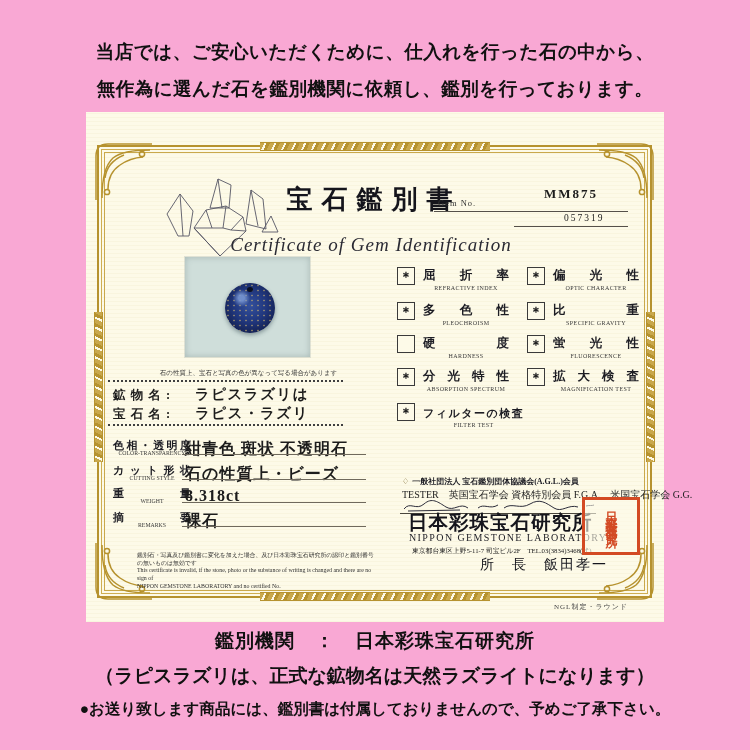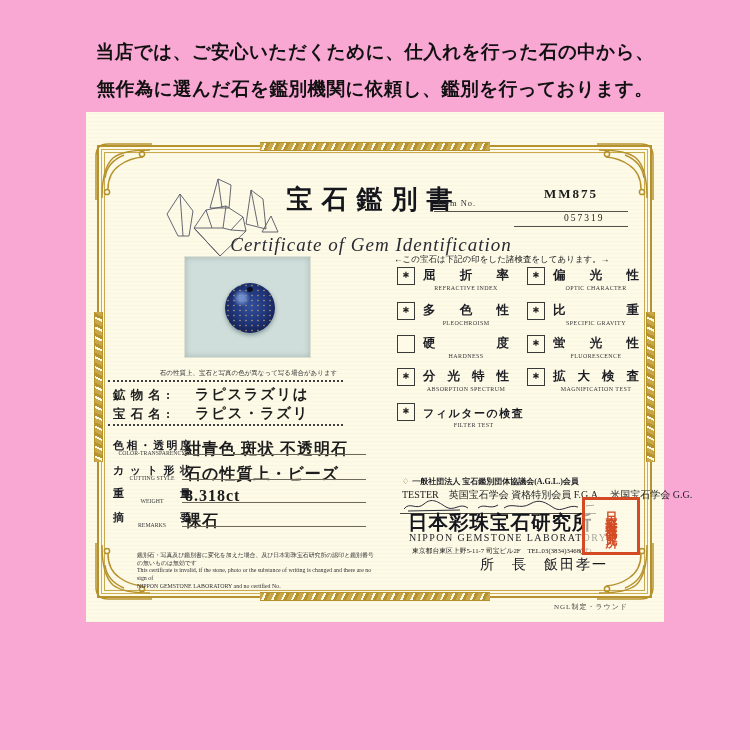--- a/index.html
+++ b/index.html
@@ -158,21 +158,20 @@
       </g>
     </svg>
 
     <div class="cert-title">宝石鑑別書</div>
     <div class="cert-sub">Certificate of Gem Identification</div>
     <div class="gemno-label">Gem No.</div>
     <div class="gemno-val">MM875</div>
     <div class="gemline1"></div>
     <div class="certdate">057319</div>
     <div class="gemline2"></div>
-    <div class="check-note">←この宝石は下記の印をした諸検査をしてあります。→</div>
 
     <div class="check" style="left:311px;top:155px">
       <span class="cbox">
           <i class="cmark">＊</i>
         </span>
       <span class="clabels">
           <span class="ckanji spread">
             <span>屈</span>
             <span>折</span>
             <span>率</span>
@@ -351,14 +350,19 @@
     <div class="laben">NIPPON GEMSTONE LABORATORY</div>
     <div class="labaddr">東京都台東区上野5-11-7 司宝ビル2F　TEL.03(3834)3468(代)</div>
     <div class="director">所　長　飯田孝一</div>
     <div class="seal">
         <div class="seal-text">日本彩珠宝石研究所</div>
       </div>
 
     <div class="ngl">NGL制定・ラウンド</div>
   </div>
 
+  <div class="bottom">
+    <div class="b1">鑑別機関　：　日本彩珠宝石研究所</div>
+    <div class="b2">（ラピスラズリは、正式な鉱物名は天然ラズライトになります）</div>
+    <div class="b3">●お送り致します商品には、鑑別書は付属しておりませんので、予めご了承下さい。</div>
+  </div>
 
 </div>
 
 </body></html>

